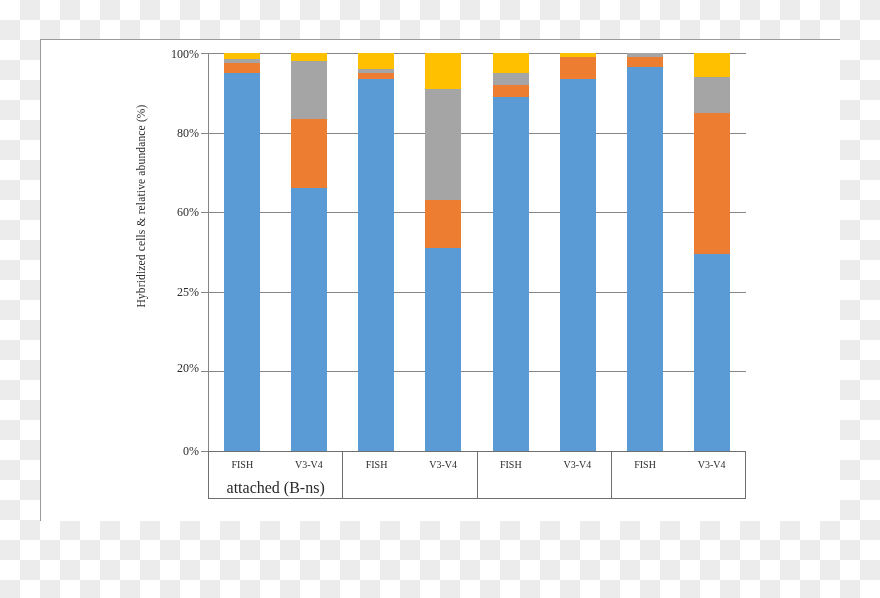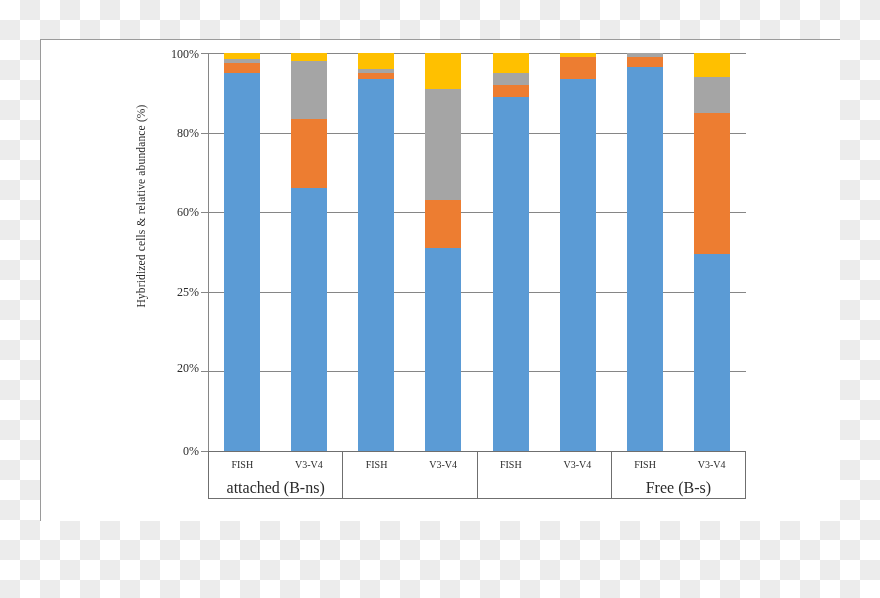--- a/index.html
+++ b/index.html
@@ -295,18 +295,17 @@
         <div class="cat-row-top">
           <div class="cat-sub">FISH</div>
           <div class="cat-sub">V3-V4</div>
         </div>
       </div>
       <div class="cat-group">
         <div class="cat-row-top">
           <div class="cat-sub">FISH</div>
           <div class="cat-sub">V3-V4</div>
         </div>
-        <div class="cat-row-bottom">Free (B-s)</div>
       </div>
     </div>
 
 
 </div>
 
 </body></html>

